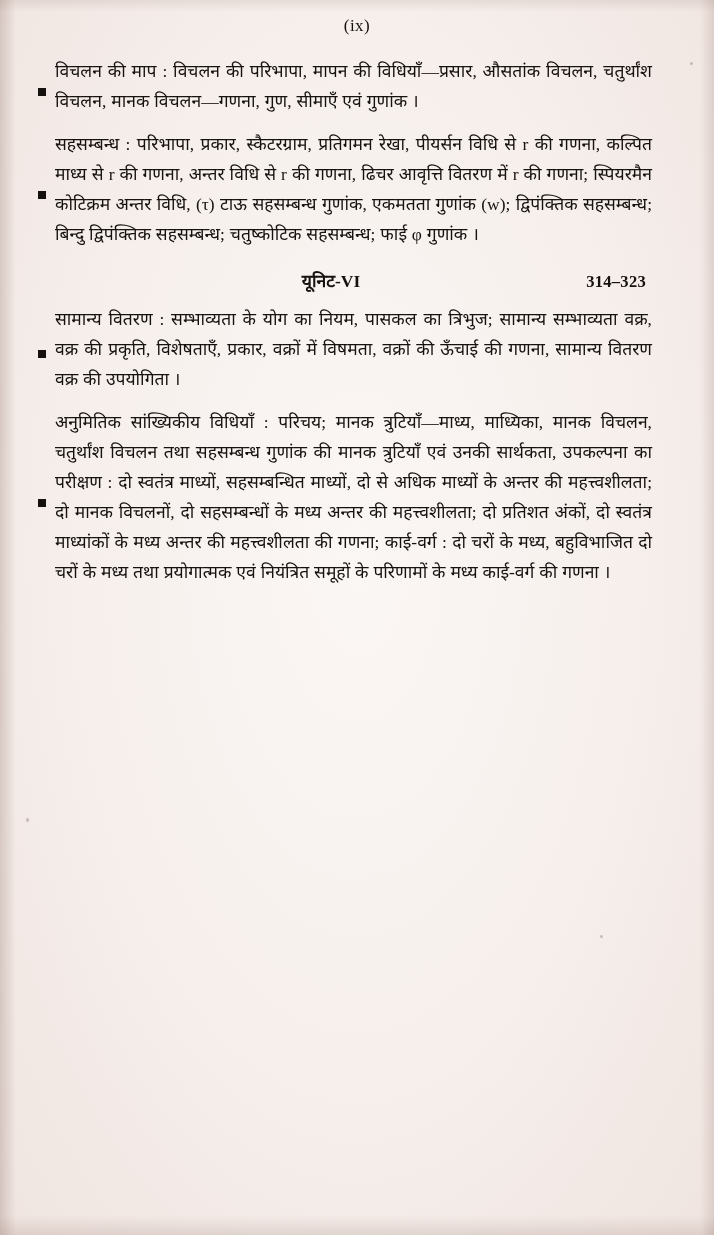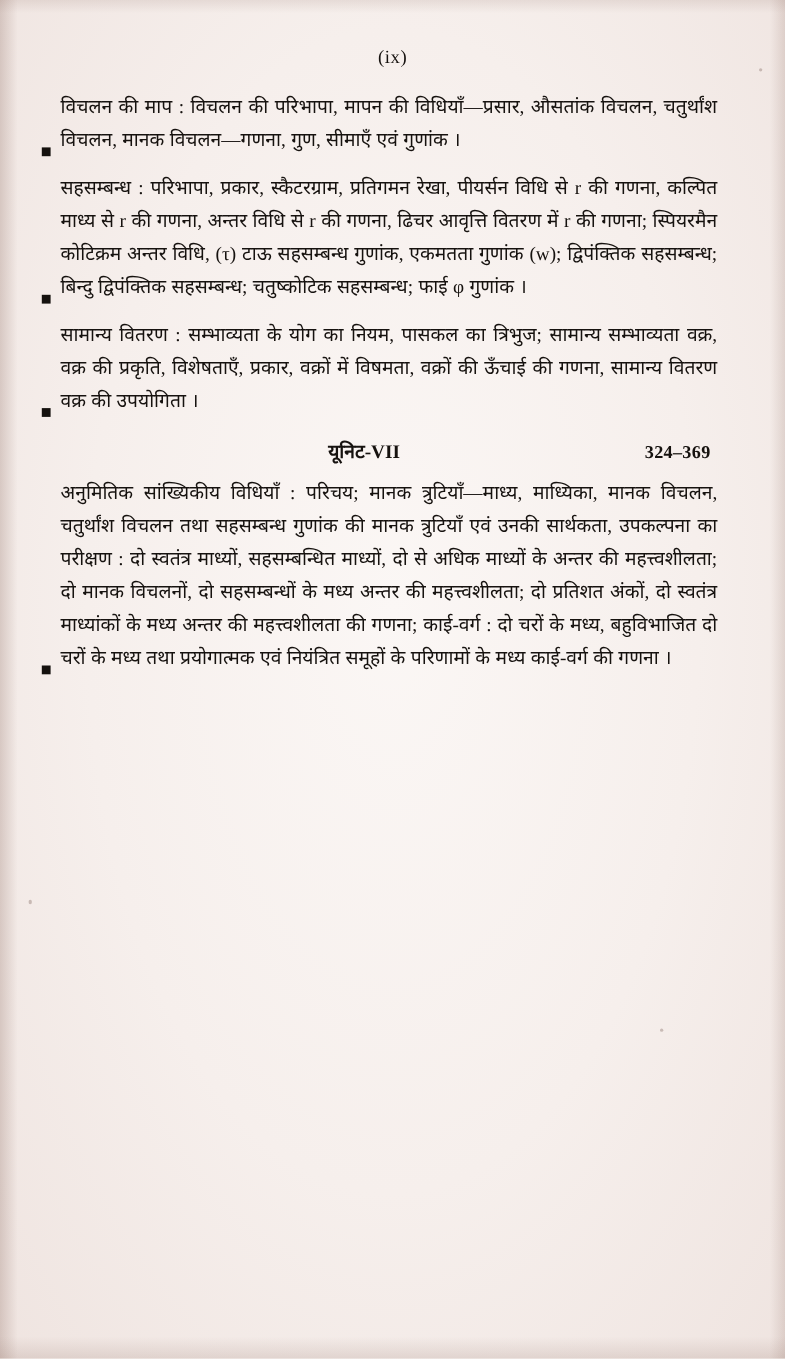--- a/index.html
+++ b/index.html
@@ -49,31 +49,31 @@
 
   .content {
     position: absolute;
     left: 0; top: 0;
     width: 714px;
   }
 
   .page-number {
     text-align: center;
     font-size: 17px;
-    margin-top: 42px;
+    margin-top: 16px;
     letter-spacing: 0.5px;
   }
 
   .body-block {
     margin: 20px 62px 0 38px;
   }
 
   .bullet-item {
     display: flex;
-    align-items: flex-end;
+    align-items: center;
     margin-bottom: 13px;
   }
   .bullet-marker {
     flex: 0 0 auto;
     width: 8px;
     height: 8px;
     background: #15110e;
     margin-top: 11px;
     margin-right: 9px;
   }
@@ -143,31 +143,31 @@
       <span class="bullet-text">विचलन की माप : विचलन की परिभापा, मापन की विधियाँ—प्रसार, औसतांक विचलन, चतुर्थांश विचलन, मानक विचलन—गणना, गुण, सीमाएँ एवं गुणांक ।</span>
     </div>
 
 
     <div class="bullet-item">
       <span class="bullet-marker"></span>
       <span class="bullet-text">सहसम्बन्ध : परिभापा, प्रकार, स्कैटरग्राम, प्रतिगमन रेखा, पीयर्सन विधि से r की गणना, कल्पित माध्य से r की गणना, अन्तर विधि से r की गणना, ढिचर आवृत्ति वितरण में r की गणना; स्पियरमैन कोटिक्रम अन्तर विधि, (τ) टाऊ सहसम्बन्ध गुणांक, एकमतता गुणांक (w); द्विपंक्तिक सहसम्बन्ध; बिन्दु द्विपंक्तिक सहसम्बन्ध; चतुष्कोटिक सहसम्बन्ध; फाई φ गुणांक ।</span>
     </div>
 
 
+    <div class="unit-heading-row">
+      <span class="unit-heading-spacer"></span>
+      <span class="unit-heading-title">यूनिट-VI</span>
+      <span class="unit-heading-pages">314–323</span>
+    </div>
 
     <div class="bullet-item">
       <span class="bullet-marker"></span>
       <span class="bullet-text">सामान्य वितरण : सम्भाव्यता के योग का नियम, पासकल का त्रिभुज; सामान्य सम्भाव्यता वक्र, वक्र की प्रकृति, विशेषताएँ, प्रकार, वक्रों में विषमता, वक्रों की ऊँचाई की गणना, सामान्य वितरण वक्र की उपयोगिता ।</span>
     </div>
 
-    <div class="unit-heading-row">
-      <span class="unit-heading-spacer"></span>
-      <span class="unit-heading-title">यूनिट-VII</span>
-      <span class="unit-heading-pages">324–369</span>
-    </div>
 
     <div class="bullet-item">
       <span class="bullet-marker"></span>
       <span class="bullet-text">अनुमितिक सांख्यिकीय विधियाँ : परिचय; मानक त्रुटियाँ—माध्य, माध्यिका, मानक विचलन, चतुर्थांश विचलन तथा सहसम्बन्ध गुणांक की मानक त्रुटियाँ एवं उनकी सार्थकता, उपकल्पना का परीक्षण : दो स्वतंत्र माध्यों, सहसम्बन्धित माध्यों, दो से अधिक माध्यों के अन्तर की महत्त्वशीलता; दो मानक विचलनों, दो सहसम्बन्धों के मध्य अन्तर की महत्त्वशीलता; दो प्रतिशत अंकों, दो स्वतंत्र माध्यांकों के मध्य अन्तर की महत्त्वशीलता की गणना; काई-वर्ग : दो चरों के मध्य, बहुविभाजित दो चरों के मध्य तथा प्रयोगात्मक एवं नियंत्रित समूहों के परिणामों के मध्य काई-वर्ग की गणना ।</span>
     </div>
 
   </div>
 </div>
 
 </body></html>

